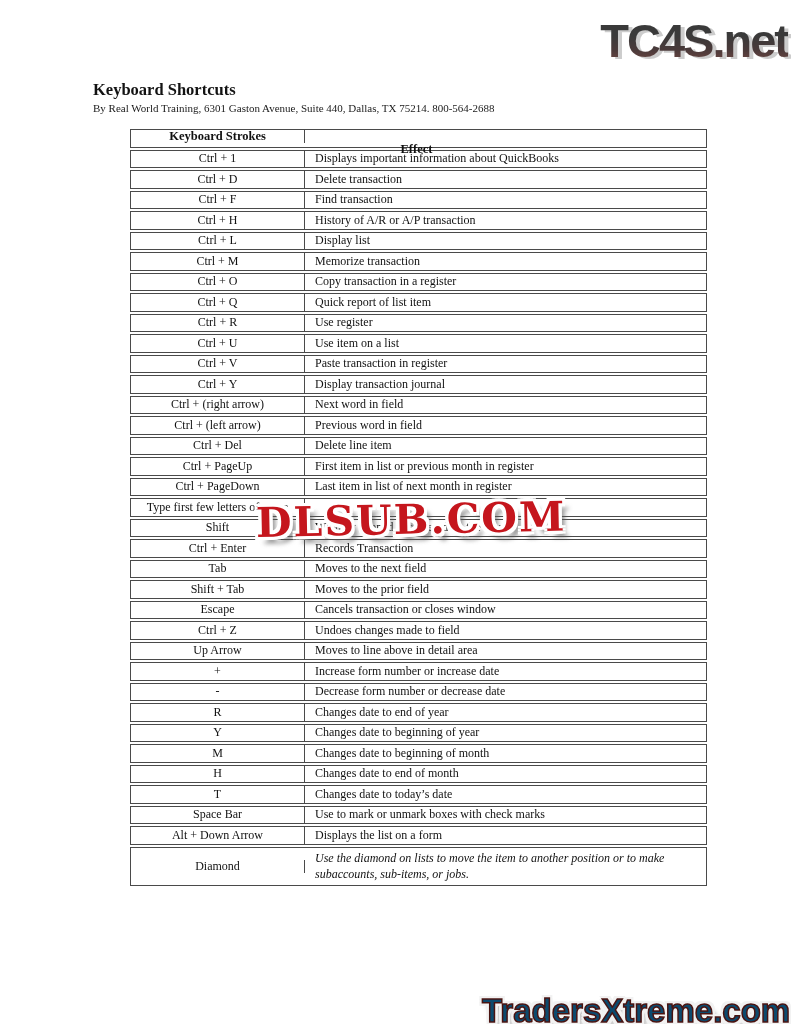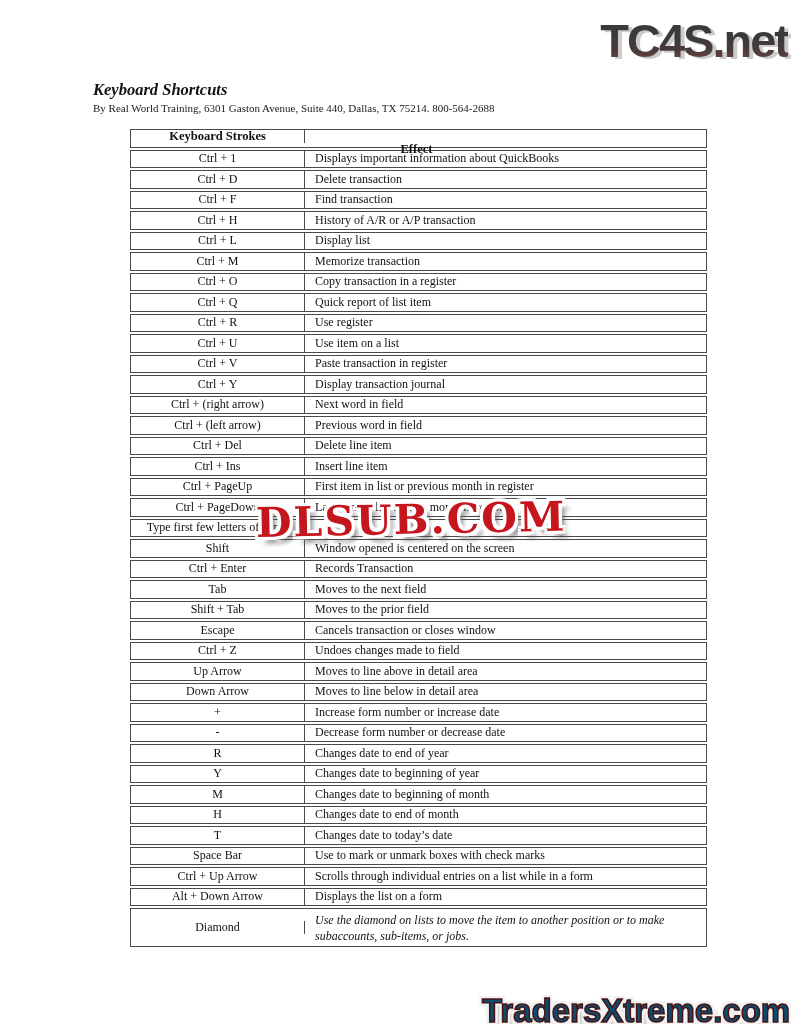--- a/index.html
+++ b/index.html
@@ -40,21 +40,20 @@
 
   
   .doc-title {
     position: absolute;
     left: 93px;
     top: 64px;
     margin: 0;
     font-size: 16.5px;
     font-weight: bold;
     color: #131313;
-    font-style: italic;
   }
   .doc-subtitle {
     position: absolute;
     left: 93px;
     top: 86px;
     font-size: 11px;
     color: #1a1a1a;
     white-space: nowrap;
   }
 
@@ -210,24 +209,20 @@
         </div>
         <div class="t-row">
           <div class="c1">Ctrl + (left arrow)</div>
           <div class="c2">Previous word in field</div>
         </div>
         <div class="t-row">
           <div class="c1">Ctrl + Del</div>
           <div class="c2">Delete line item</div>
         </div>
         <div class="t-row">
-          <div class="c1">Ctrl + Ins</div>
-          <div class="c2">Insert line item</div>
-        </div>
-        <div class="t-row">
           <div class="c1">Ctrl + PageUp</div>
           <div class="c2">First item in list or previous month in register</div>
         </div>
         <div class="t-row">
           <div class="c1">Ctrl + PageDown</div>
           <div class="c2">Last item in list of next month in register</div>
         </div>
         <div class="t-row">
           <div class="c1">Type first few letters of name</div>
           <div class="c2"></div>
@@ -254,24 +249,20 @@
         </div>
         <div class="t-row">
           <div class="c1">Ctrl + Z</div>
           <div class="c2">Undoes changes made to field</div>
         </div>
         <div class="t-row">
           <div class="c1">Up Arrow</div>
           <div class="c2">Moves to line above in detail area</div>
         </div>
         <div class="t-row">
-          <div class="c1">Down Arrow</div>
-          <div class="c2">Moves to line below in detail area</div>
-        </div>
-        <div class="t-row">
           <div class="c1">+</div>
           <div class="c2">Increase form number or increase date</div>
         </div>
         <div class="t-row">
           <div class="c1">-</div>
           <div class="c2">Decrease form number or decrease date</div>
         </div>
         <div class="t-row">
           <div class="c1">R</div>
           <div class="c2">Changes date to end of year</div>
@@ -288,24 +279,20 @@
           <div class="c1">H</div>
           <div class="c2">Changes date to end of month</div>
         </div>
         <div class="t-row">
           <div class="c1">T</div>
           <div class="c2">Changes date to today’s date</div>
         </div>
         <div class="t-row">
           <div class="c1">Space Bar</div>
           <div class="c2">Use to mark or unmark boxes with check marks</div>
-        </div>
-        <div class="t-row">
-          <div class="c1">Ctrl + Up Arrow</div>
-          <div class="c2">Scrolls through individual entries on a list while in a form</div>
         </div>
         <div class="t-row">
           <div class="c1">Alt + Down Arrow</div>
           <div class="c2">Displays the list on a form</div>
         </div>
         <div class="t-row tall">
           <div class="c1">Diamond</div>
           <div class="c2">Use the diamond on lists to move the item to another position or to make subaccounts, sub-items, or jobs.</div>
         </div>
       </div>

